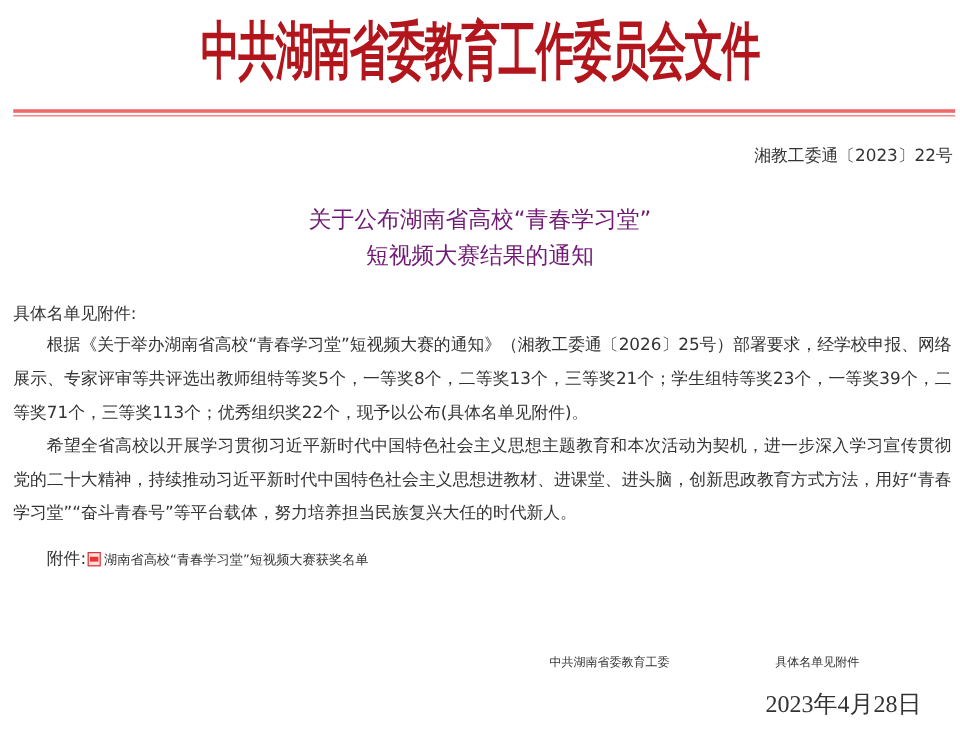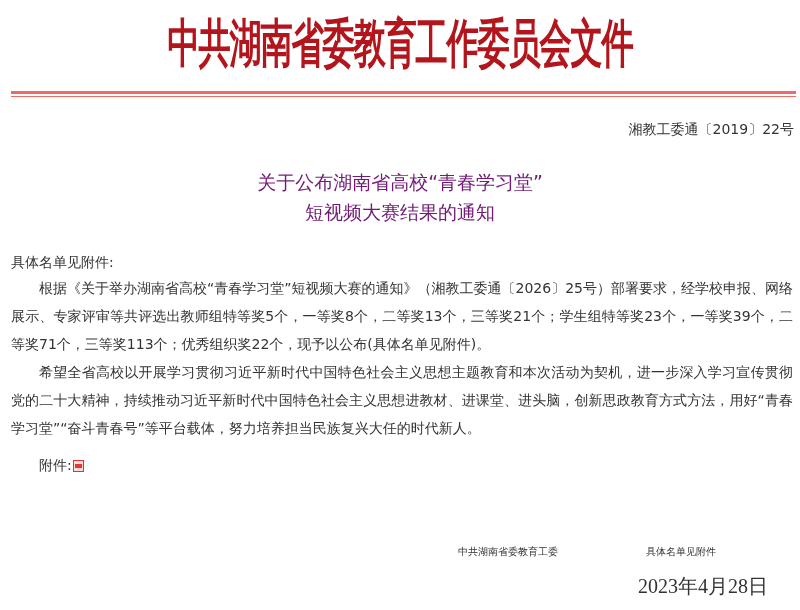--- a/index.html
+++ b/index.html
@@ -59,29 +59,30 @@
     font-family: "Liberation Serif", serif;
   }
 </style>
 </head>
 <body>
 
 <div class="masthead">中共湖南省委教育工作委员会文件</div>
 <div class="rule1"></div>
 <div class="rule2"></div>
 
-<div class="docnum">湘教工委通〔2019〕22号</div>
+<div class="docnum">湘教工委通〔2023〕22号</div>
 
 <div class="title t1">关于公布湖南省高校“青春学习堂”</div>
 <div class="title t2">短视频大赛结果的通知</div>
 
 <div class="para salute">具体名单见附件:</div>
 <div class="para p1">根据《关于举办湖南省高校“青春学习堂”短视频大赛的通知》（湘教工委通〔2026〕25号）部署要求，经学校申报、网络展示、专家评审等共评选出教师组特等奖5个，一等奖8个，二等奖13个，三等奖21个；学生组特等奖23个，一等奖39个，二等奖71个，三等奖113个；优秀组织奖22个，现予以公布(具体名单见附件)。</div>
 <div class="para p2">希望全省高校以开展学习贯彻习近平新时代中国特色社会主义思想主题教育和本次活动为契机，进一步深入学习宣传贯彻党的二十大精神，持续推动习近平新时代中国特色社会主义思想进教材、进课堂、进头脑，创新思政教育方式方法，用好“青春学习堂”“奋斗青春号”等平台载体，努力培养担当民族复兴大任的时代新人。</div>
 
 <div class="attach">
   <span class="attach-label">附件:</span>
   <span class="pdf-icon"></span>
+  <a class="attach-link">湖南省高校“青春学习堂”短视频大赛获奖名单</a>
 </div>
 
 <div class="sig sig1">中共湖南省委教育工委</div>
 <div class="sig sig2">具体名单见附件</div>
 <div class="date">2023年4月28日</div>
 
 </body></html>

